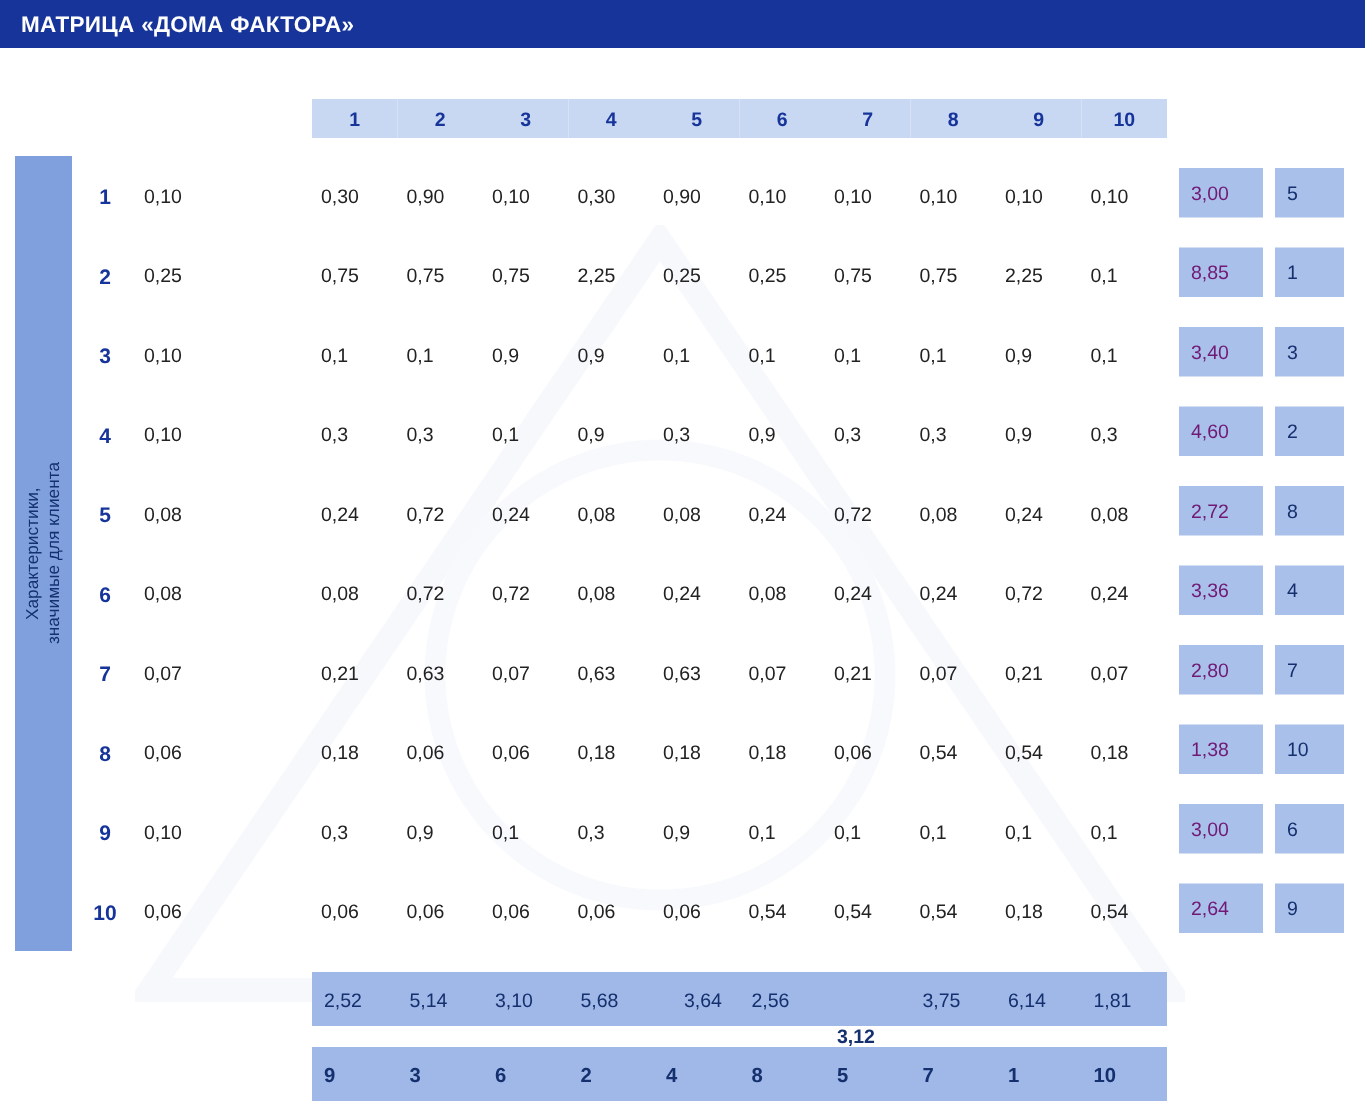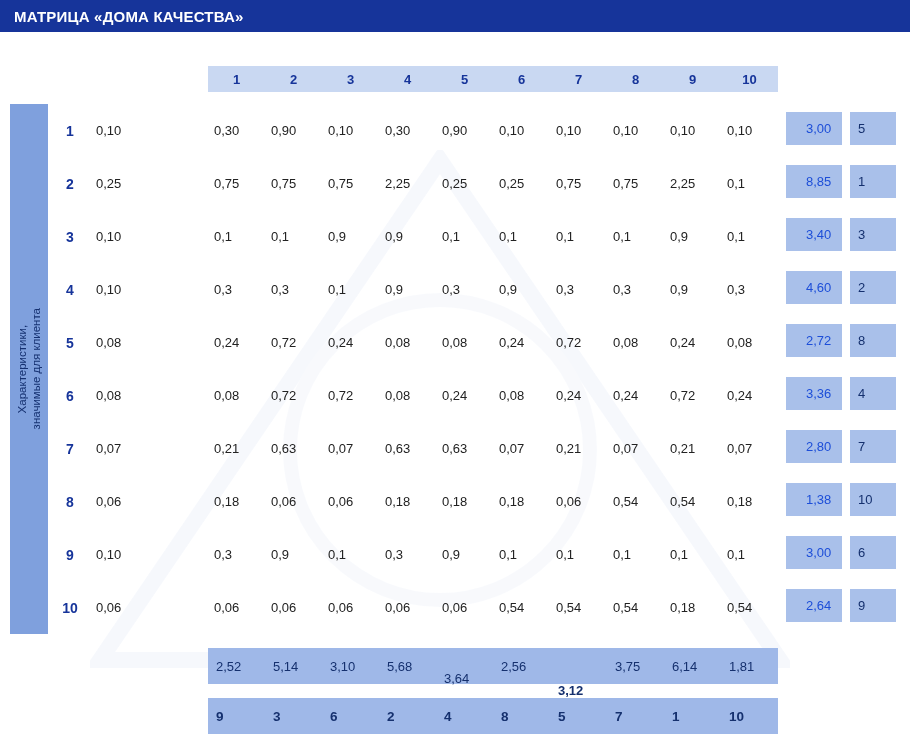--- a/index.html
+++ b/index.html
@@ -74,24 +74,24 @@
     color: #222;
   }
   .matrix-cell {
     justify-content: flex-start;
     padding-left: 6px;
     font-size: 13px;
     color: #222;
   }
   .sum-cell {
     background: #a9c0ea;
-    color: #1d4ed8;
-    font-size: 13px;
-    justify-content: flex-start;
-    padding-left: 20px;
+    color: #701a75;
+    font-size: 13px;
+    justify-content: flex-start;
+    padding-left: 8px;
   }
   .rank-cell {
     background: #a9c0ea;
     color: #15306e;
     font-size: 13px;
     justify-content: flex-start;
     padding-left: 8px;
   }
   .vert-label {
     position: absolute;
@@ -146,21 +146,21 @@
     padding-left: 8px;
     background: transparent;
   }
 </style>
 </head>
 <body>
 
 <div class="page">
 
   <div class="title-bar">
-    <div class="title-text">МАТРИЦА «ДОМА КАЧЕСТВА»</div>
+    <div class="title-text">МАТРИЦА «ДОМА ФАКТОРА»</div>
   </div>
 
   <svg class="watermark" viewBox="0 0 700 520">
     <polygon points="350,10 690,510 10,510" fill="none" stroke="#eef2fa" stroke-width="16"></polygon>
     <circle cx="350" cy="300" r="150" fill="none" stroke="#f2f5fb" stroke-width="14"></circle>
   </svg>
 
   <div class="grid">
       <div class="cell hdr-dark" style="left: 208px; top: 34px; width: 57px; height: 26px;">1</div>
       <div class="cell hdr-dark" style="left: 265px; top: 34px; width: 57px; height: 26px;">2</div>
@@ -314,21 +314,21 @@
       <div class="cell matrix-cell" style="left: 607px; top: 549px; width: 57px; height: 53px;">0,54</div>
       <div class="cell matrix-cell" style="left: 664px; top: 549px; width: 57px; height: 53px;">0,18</div>
       <div class="cell matrix-cell" style="left: 721px; top: 549px; width: 57px; height: 53px;">0,54</div>
       <div class="cell sum-cell" style="left: 786px; top: 557px; width: 56px; height: 33px;">2,64</div>
       <div class="cell rank-cell" style="left: 850px; top: 557px; width: 46px; height: 33px;">9</div>
       <div class="cell totals-band" style="left: 208px; top: 616px; width: 570px; height: 36px;"></div>
       <div class="cell totals-cell" style="left: 208px; top: 616px; width: 57px; height: 36px;">2,52</div>
       <div class="cell totals-cell" style="left: 265px; top: 616px; width: 57px; height: 36px;">5,14</div>
       <div class="cell totals-cell" style="left: 322px; top: 616px; width: 57px; height: 36px;">3,10</div>
       <div class="cell totals-cell" style="left: 379px; top: 616px; width: 57px; height: 36px;">5,68</div>
-      <div class="cell totals-cell" style="left: 436px; top: 616px; width: 57px; height: 36px; margin-top: 12px;">3,64</div>
+      <div class="cell totals-cell" style="left: 448px; top: 616px; width: 57px; height: 36px;">3,64</div>
       <div class="cell totals-cell" style="left: 493px; top: 616px; width: 57px; height: 36px;">2,56</div>
       <div class="cell totals-cell" style="left: 550px; top: 648px; width: 57px; height: 20px; font-weight: bold;">3,12</div>
       <div class="cell totals-cell" style="left: 607px; top: 616px; width: 57px; height: 36px;">3,75</div>
       <div class="cell totals-cell" style="left: 664px; top: 616px; width: 57px; height: 36px;">6,14</div>
       <div class="cell totals-cell" style="left: 721px; top: 616px; width: 57px; height: 36px;">1,81</div>
       <div class="cell totals-band" style="left: 208px; top: 666px; width: 570px; height: 36px;"></div>
       <div class="cell ranks-cell" style="left: 208px; top: 666px; width: 57px; height: 36px;">9</div>
       <div class="cell ranks-cell" style="left: 265px; top: 666px; width: 57px; height: 36px;">3</div>
       <div class="cell ranks-cell" style="left: 322px; top: 666px; width: 57px; height: 36px;">6</div>
       <div class="cell ranks-cell" style="left: 379px; top: 666px; width: 57px; height: 36px;">2</div>

